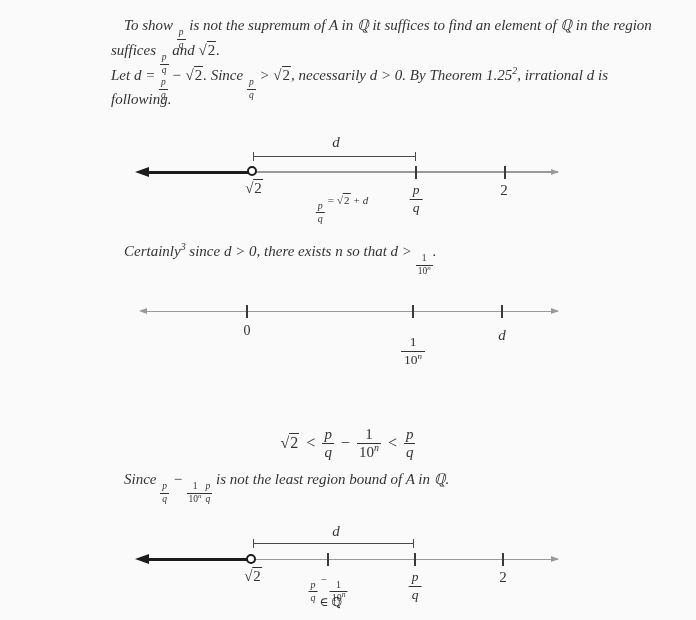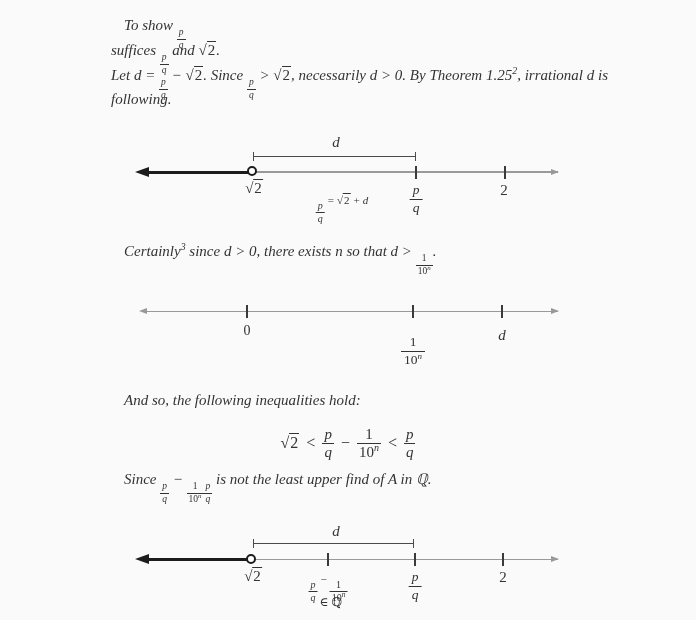--- a/index.html
+++ b/index.html
@@ -64,21 +64,21 @@
 </style>
 </head>
 <body>
 
 <div class="page">
 
   <div class="tline ind" style="top:13px">
     <span>To show </span><span class="frac sm">
         <span class="fn">p</span>
         <span class="fd">q</span>
-      </span>
+      </span><span> is not the supremum of A in ℚ it suffices to find an element of ℚ in the region</span>
   </div>
   <div class="tline" style="top:38px">
     <span>suffices </span><span class="frac sm">
         <span class="fn">p</span>
         <span class="fd">q</span>
       </span><span> and </span><span class="sqrt"><span class="rad">√</span><span class="ovl">2</span></span><span>.</span>
   </div>
 
   <div class="tline" style="top:63px">
     <span>Let d = </span><span class="frac sm">
@@ -132,23 +132,20 @@
     <div class="tick" style="left:412.2px;top:5px"></div>
     <div class="tick" style="left:501.2px;top:5px"></div>
     <span class="plabel up f14" style="left:247px;top:23px">0</span>
     <span class="plabel" style="left:413px;top:33px"><span class="frac lbl up">
           <span class="fn">1</span>
           <span class="fd"><span>10</span><sup class="it">n</sup></span>
         </span></span>
     <span class="plabel" style="left:502px;top:27px">d</span>
   </div>
 
-  <div class="tline ind" style="top:388px">
-    <span>And so, the following inequalities hold:</span>
-  </div>
 
   <div class="eqrow">
     <span class="sqrt"><span class="rad">√</span><span class="ovl">2</span></span>
     <span class="up">&lt;</span>
     <span class="frac disp">
         <span class="fn">p</span>
         <span class="fd">q</span>
       </span>
     <span class="up">−</span>
     <span class="frac disp up">
@@ -165,21 +162,21 @@
   <div class="tline ind" style="top:467px">
     <span>Since </span><span class="frac sm">
         <span class="fn">p</span>
         <span class="fd">q</span>
       </span><span> − </span><span class="frac sm">
         <span class="fn up">1</span>
         <span class="fd up"><span>10</span><sup class="it">n</sup></span>
       </span><span class="frac sm">
         <span class="fn">p</span>
         <span class="fd">q</span>
-      </span><span> is not the least upper find of A in ℚ.</span>
+      </span><span> is not the least region bound of A in ℚ.</span>
   </div>
 
   <div class="diagram" style="top:518px;height:102px">
     <span class="plabel" style="left:336px;top:5px">d</span>
     <div class="bh" style="left:253px;top:24.6px;width:161px"></div>
     <div class="bt" style="left:253px;top:20.6px"></div>
     <div class="bt" style="left:412.6px;top:20.6px"></div>
     <div class="gline" style="left:143px;top:40.7px;width:415px"></div>
     <div class="ah-right-gray" style="left:551px;top:37.8px"></div>
     <div class="bline" style="left:146px;top:39.8px;width:106px"></div>

